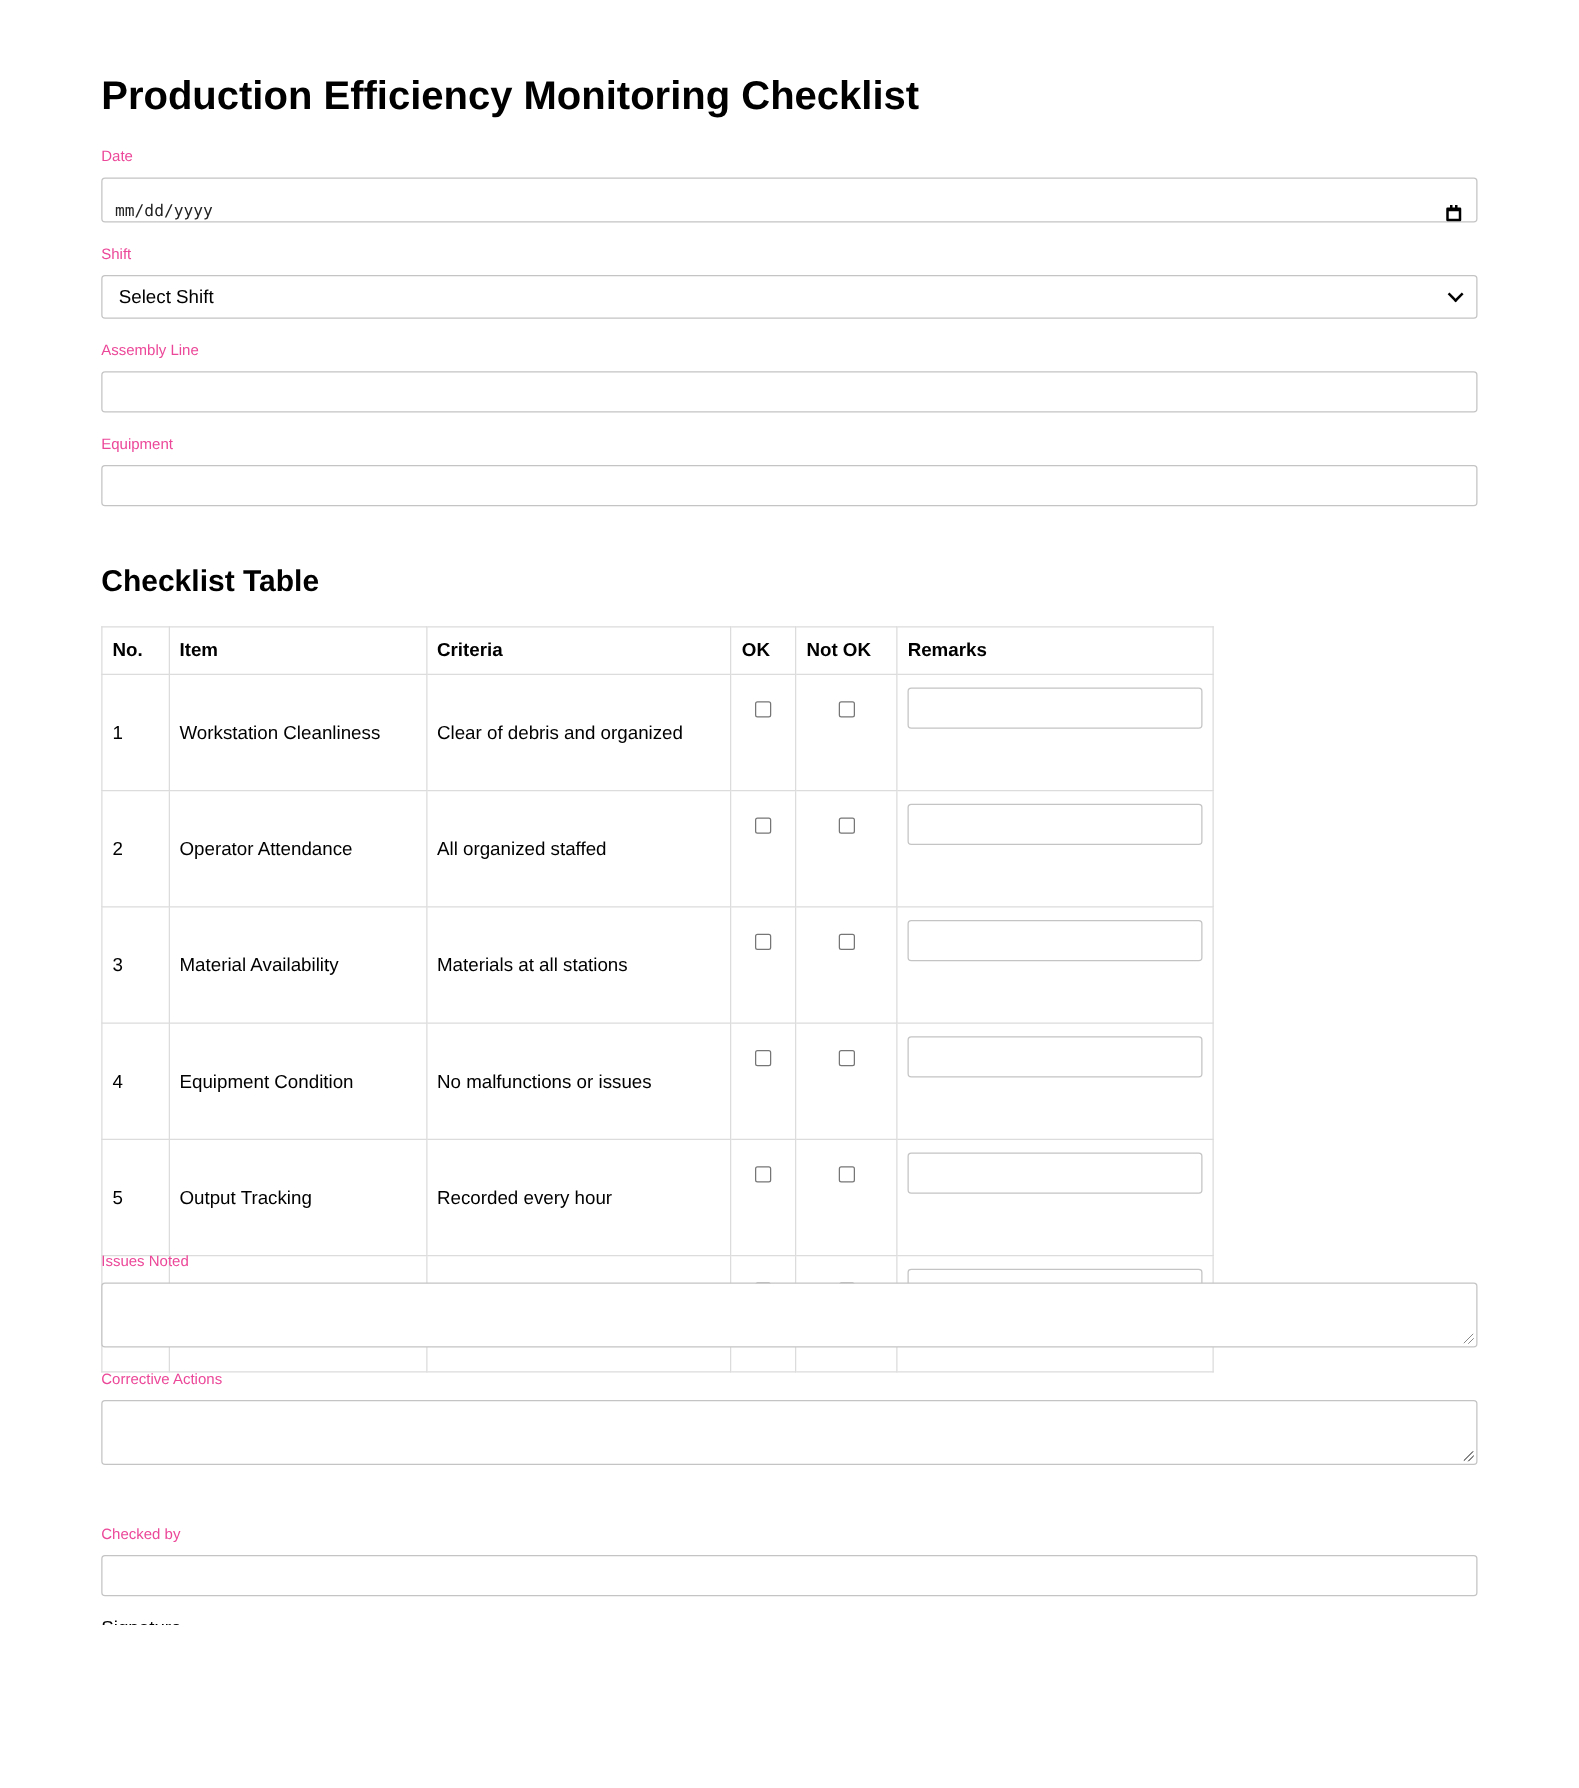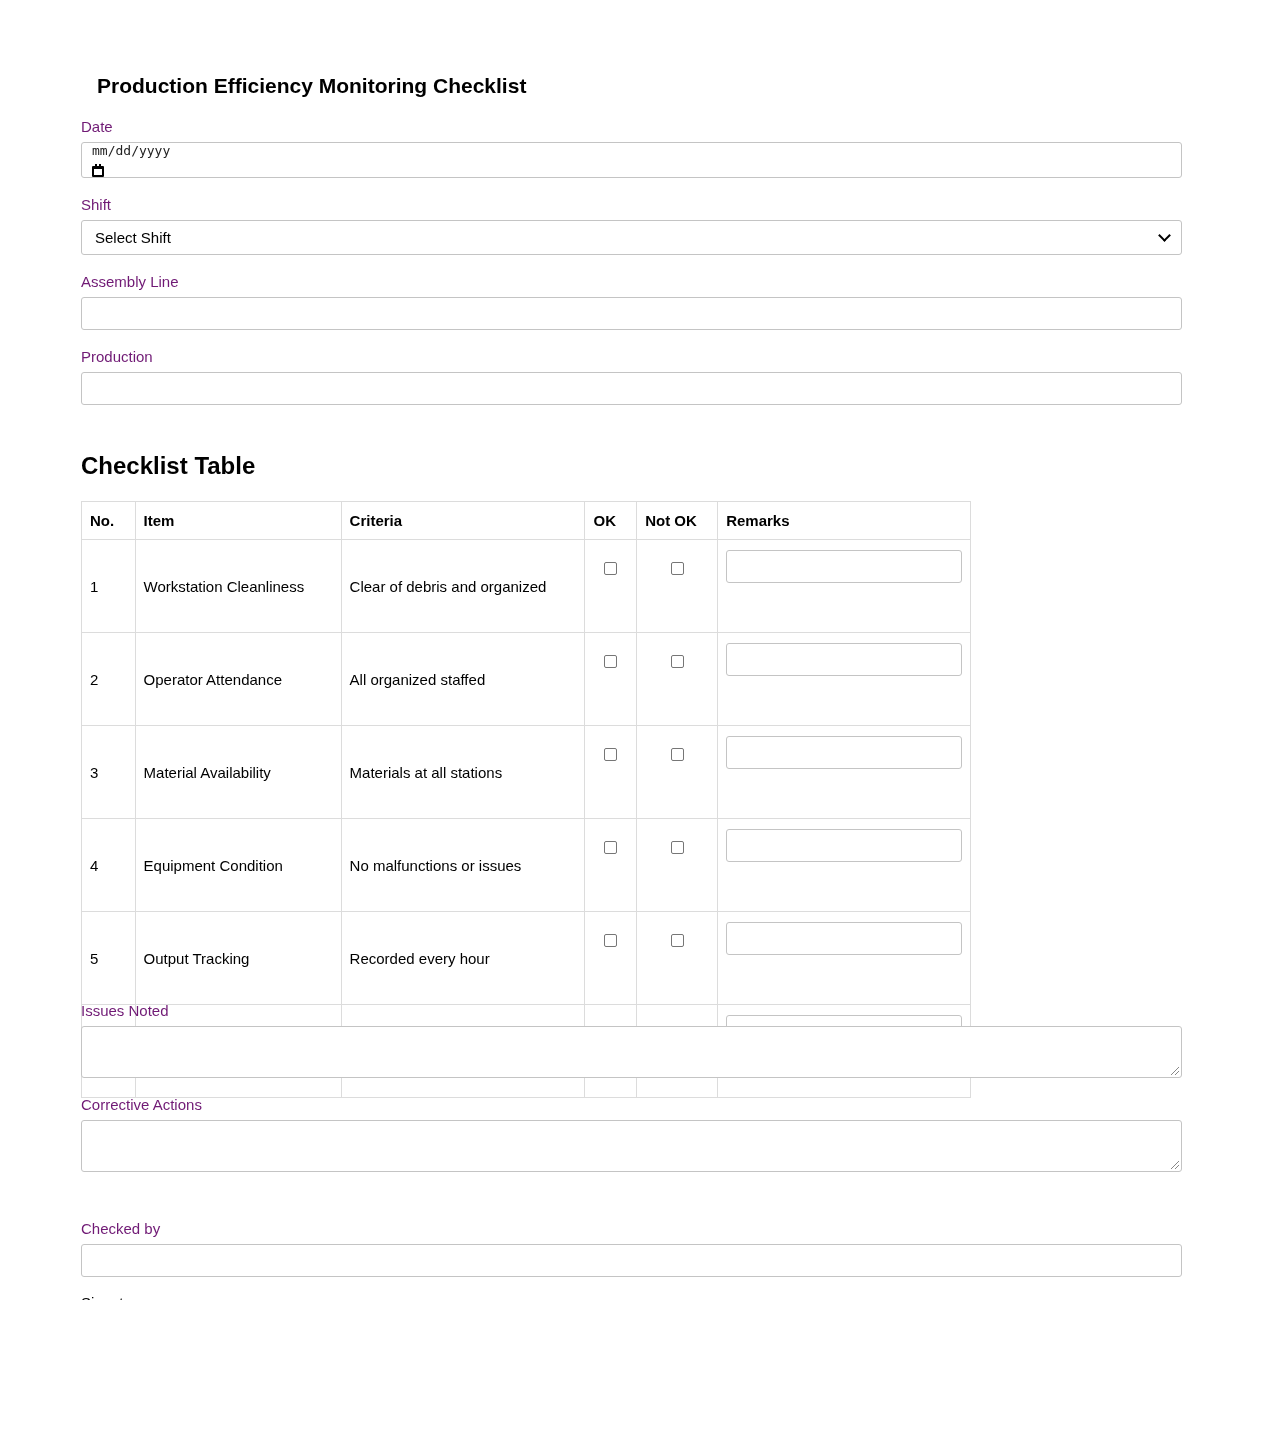--- a/index.html
+++ b/index.html
@@ -2,37 +2,36 @@
 <html><head>
   <meta charset="utf-8">
   <style>
     html, body { margin: 0; padding: 0; background: #ffffff; }
     body {
       width: 1263px; height: 1430px; overflow: hidden; position: relative;
       font-family: "Liberation Sans", sans-serif; color: #000;
     }
     .page { position: absolute; left: 81px; top: 0; width: 1101px; }
     h1 {
-      font-size: 21px; font-weight: bold; margin: 16px;
+      font-size: 32px; font-weight: bold; margin: 0;
       position: absolute; top: 58px; left: 0; white-space: nowrap;
     }
     h2 {
       font-size: 24px; font-weight: bold; margin: 0;
       position: absolute; top: 452px; left: 0;
     }
-    .label { position: absolute; left: 0; font-size: 15px; color: #701a75; }
+    .label { position: absolute; left: 0; font-size: 12px; color: #ec4899; }
     .field {
       position: absolute; left: 0; width: 1101px; box-sizing: border-box;
       border: 1px solid #c4c4c4; border-radius: 3px; background: #fff;
       font-family: "Liberation Sans", sans-serif; font-size: 15px;
     }
     .date-field {
-      height: 36px; display: flex; align-items: flex-start; justify-content: space-between;
-      padding: 0 12px 0 10px;
-      flex-direction: column;
+      height: 36px; display: flex; align-items: flex-end; justify-content: space-between;
+      padding: 12px 12px 0 10px;
     }
     .date-text { font-family: "DejaVu Sans Mono", monospace; font-size: 13px; color: #222; }
     .cal-icon { width: 12px; height: 11px; border: 2px solid #000; border-top-width: 3px; border-radius: 1px; box-sizing: border-box; position: relative; }
     .cal-icon::before, .cal-icon::after { content: ""; position: absolute; top: -5px; width: 2px; height: 3px; background: #000; }
     .cal-icon::before { left: 1px; } .cal-icon::after { right: 1px; }
     .select-field {
       height: 35px; display: flex; align-items: center; justify-content: space-between;
       padding: 0 12px 0 13px;
       text-align: right;
     }
@@ -77,21 +76,21 @@
 
   <div class="label" style="top:196px">Shift</div>
   <div class="field select-field" style="top:220px">
     <span>Select Shift</span>
     <span class="chev"></span>
   </div>
 
   <div class="label" style="top:273px">Assembly Line</div>
   <div class="field text-field" style="top:297px"></div>
 
-  <div class="label" style="top:348px">Production</div>
+  <div class="label" style="top:348px">Equipment</div>
   <div class="field text-field" style="top:372px"></div>
 
   <h2>Checklist Table</h2>
 
   <table>
     <colgroup>
       <col style="width:59px">
         <col style="width:254px">
         <col style="width:305px">
       <col style="width:57px">

